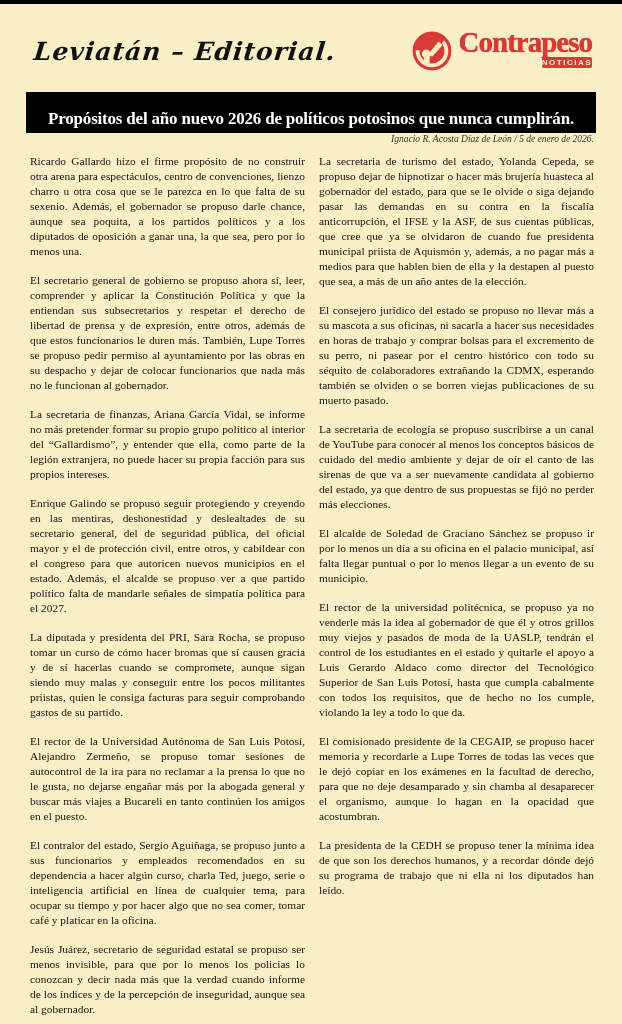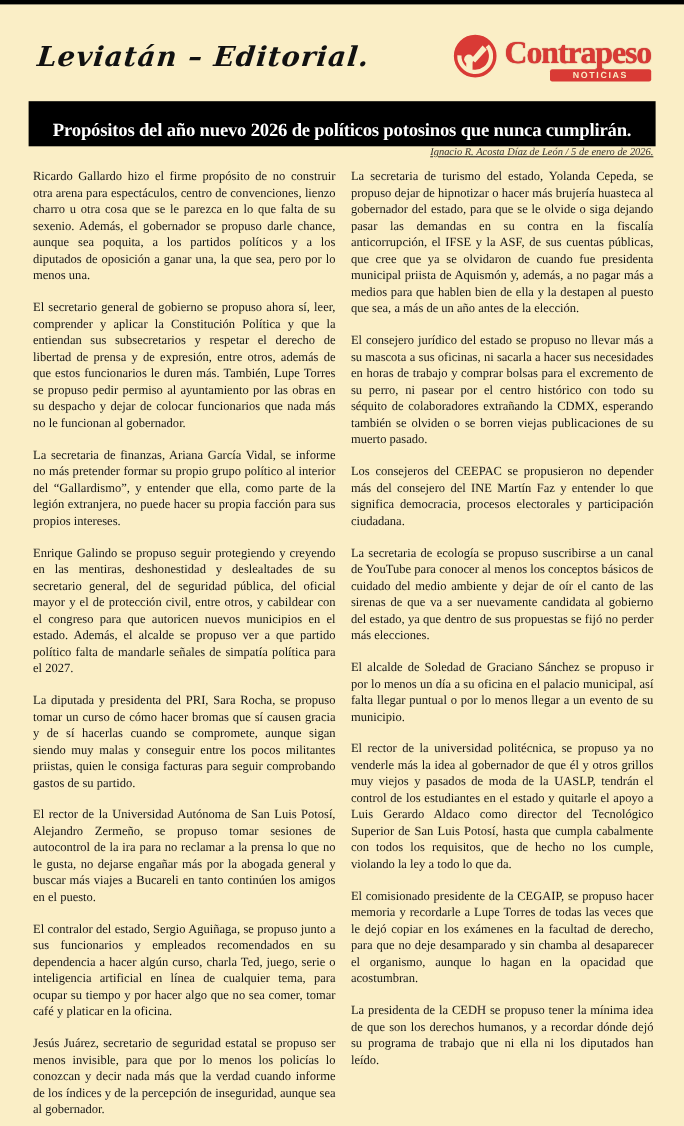--- a/index.html
+++ b/index.html
@@ -32,42 +32,42 @@
     font-family: "DejaVu Serif", serif;
     font-style: italic;
     font-size: 25px;
     font-weight: bold;
     letter-spacing: 1px;
     transform: skewX(-6deg);
     color: #111;
   }
   .logo {
     display: flex;
-    align-items: flex-end;
+    align-items: flex-start;
     gap: 4px;
   }
   .logo-mark { width: 46px; height: 46px; flex: 0 0 auto; }
   .logo-text { display: flex; flex-direction: column; align-items: flex-end; }
   .logo-brand {
     font-family: "Liberation Serif", serif;
     font-weight: bold;
     font-size: 29px;
     line-height: 28px;
     color: #d93a35;
     letter-spacing: -1px;
     text-shadow: 0 0 1px #a31d1d;
   }
   .logo-tagline {
     font-family: "Liberation Sans", sans-serif;
     font-weight: bold;
     font-size: 8px;
     letter-spacing: 1.5px;
     color: #faeec6;
     background: #d93a35;
-    padding: 1px 21px;
+    padding: 1px 0;
     border-radius: 2px;
     margin-top: 1px;
   }
   
   .headline-bar {
     margin: 2px 26px 0 26px;
     background: #000;
     padding: 17px 5px 4px 5px;
   }
   .headline-bar h1 {
@@ -78,21 +78,20 @@
     letter-spacing: -0.2px;
     white-space: nowrap;
     text-align: center;
   }
   .byline {
     margin: 1px 28px 0 0;
     text-align: right;
     font-style: italic;
     font-size: 9.5px;
     color: #33302a;
-    text-decoration: underline;
   }
   
   .columns {
     display: flex;
     gap: 14px;
     padding: 10px 28px 0 30px;
   }
   .col { flex: 1 1 0; }
   .col p {
     font-size: 11.4px;
@@ -144,21 +143,20 @@
       <p>Enrique Galindo se propuso seguir protegiendo y creyendo en las mentiras, deshonestidad y deslealtades de su secretario general, del de seguridad pública, del oficial mayor y el de protección civil, entre otros, y cabildear con el congreso para que autoricen nuevos municipios en el estado. Además, el alcalde se propuso ver a que partido político falta de mandarle señales de simpatía política para el 2027.</p>
       <p>La diputada y presidenta del PRI, Sara Rocha, se propuso tomar un curso de cómo hacer bromas que sí causen gracia y de sí hacerlas cuando se compromete, aunque sigan siendo muy malas y conseguir entre los pocos militantes priistas, quien le consiga facturas para seguir comprobando gastos de su partido.</p>
       <p>El rector de la Universidad Autónoma de San Luis Potosí, Alejandro Zermeño, se propuso tomar sesiones de autocontrol de la ira para no reclamar a la prensa lo que no le gusta, no dejarse engañar más por la abogada general y buscar más viajes a Bucareli en tanto continúen los amigos en el puesto.</p>
       <p>El contralor del estado, Sergio Aguiñaga, se propuso junto a sus funcionarios y empleados recomendados en su dependencia a hacer algún curso, charla Ted, juego, serie o inteligencia artificial en línea de cualquier tema, para ocupar su tiempo y por hacer algo que no sea comer, tomar café y platicar en la oficina.</p>
       <p>Jesús Juárez, secretario de seguridad estatal se propuso ser menos invisible, para que por lo menos los policías lo conozcan y decir nada más que la verdad cuando informe de los índices y de la percepción de inseguridad, aunque sea al gobernador.</p>
 
     </div>
     <div class="col">
       <p>La secretaria de turismo del estado, Yolanda Cepeda, se propuso dejar de hipnotizar o hacer más brujería huasteca al gobernador del estado, para que se le olvide o siga dejando pasar las demandas en su contra en la fiscalía anticorrupción, el IFSE y la ASF, de sus cuentas públicas, que cree que ya se olvidaron de cuando fue presidenta municipal priista de Aquismón y, además, a no pagar más a medios para que hablen bien de ella y la destapen al puesto que sea, a más de un año antes de la elección.</p>
       <p>El consejero jurídico del estado se propuso no llevar más a su mascota a sus oficinas, ni sacarla a hacer sus necesidades en horas de trabajo y comprar bolsas para el excremento de su perro, ni pasear por el centro histórico con todo su séquito de colaboradores extrañando la CDMX, esperando también se olviden o se borren viejas publicaciones de su muerto pasado.</p>
-      <p>Los consejeros del CEEPAC se propusieron no depender más del consejero del INE Martín Faz y entender lo que significa democracia, procesos electorales y participación ciudadana.</p>
       <p>La secretaria de ecología se propuso suscribirse a un canal de YouTube para conocer al menos los conceptos básicos de cuidado del medio ambiente y dejar de oír el canto de las sirenas de que va a ser nuevamente candidata al gobierno del estado, ya que dentro de sus propuestas se fijó no perder más elecciones.</p>
       <p>El alcalde de Soledad de Graciano Sánchez se propuso ir por lo menos un día a su oficina en el palacio municipal, así falta llegar puntual o por lo menos llegar a un evento de su municipio.</p>
       <p>El rector de la universidad politécnica, se propuso ya no venderle más la idea al gobernador de que él y otros grillos muy viejos y pasados de moda de la UASLP, tendrán el control de los estudiantes en el estado y quitarle el apoyo a Luis Gerardo Aldaco como director del Tecnológico Superior de San Luis Potosí, hasta que cumpla cabalmente con todos los requisitos, que de hecho no los cumple, violando la ley a todo lo que da.</p>
       <p>El comisionado presidente de la CEGAIP, se propuso hacer memoria y recordarle a Lupe Torres de todas las veces que le dejó copiar en los exámenes en la facultad de derecho, para que no deje desamparado y sin chamba al desaparecer el organismo, aunque lo hagan en la opacidad que acostumbran.</p>
       <p>La presidenta de la CEDH se propuso tener la mínima idea de que son los derechos humanos, y a recordar dónde dejó su programa de trabajo que ni ella ni los diputados han leído.</p>
 
     </div>
   </main>
 
 </div>

